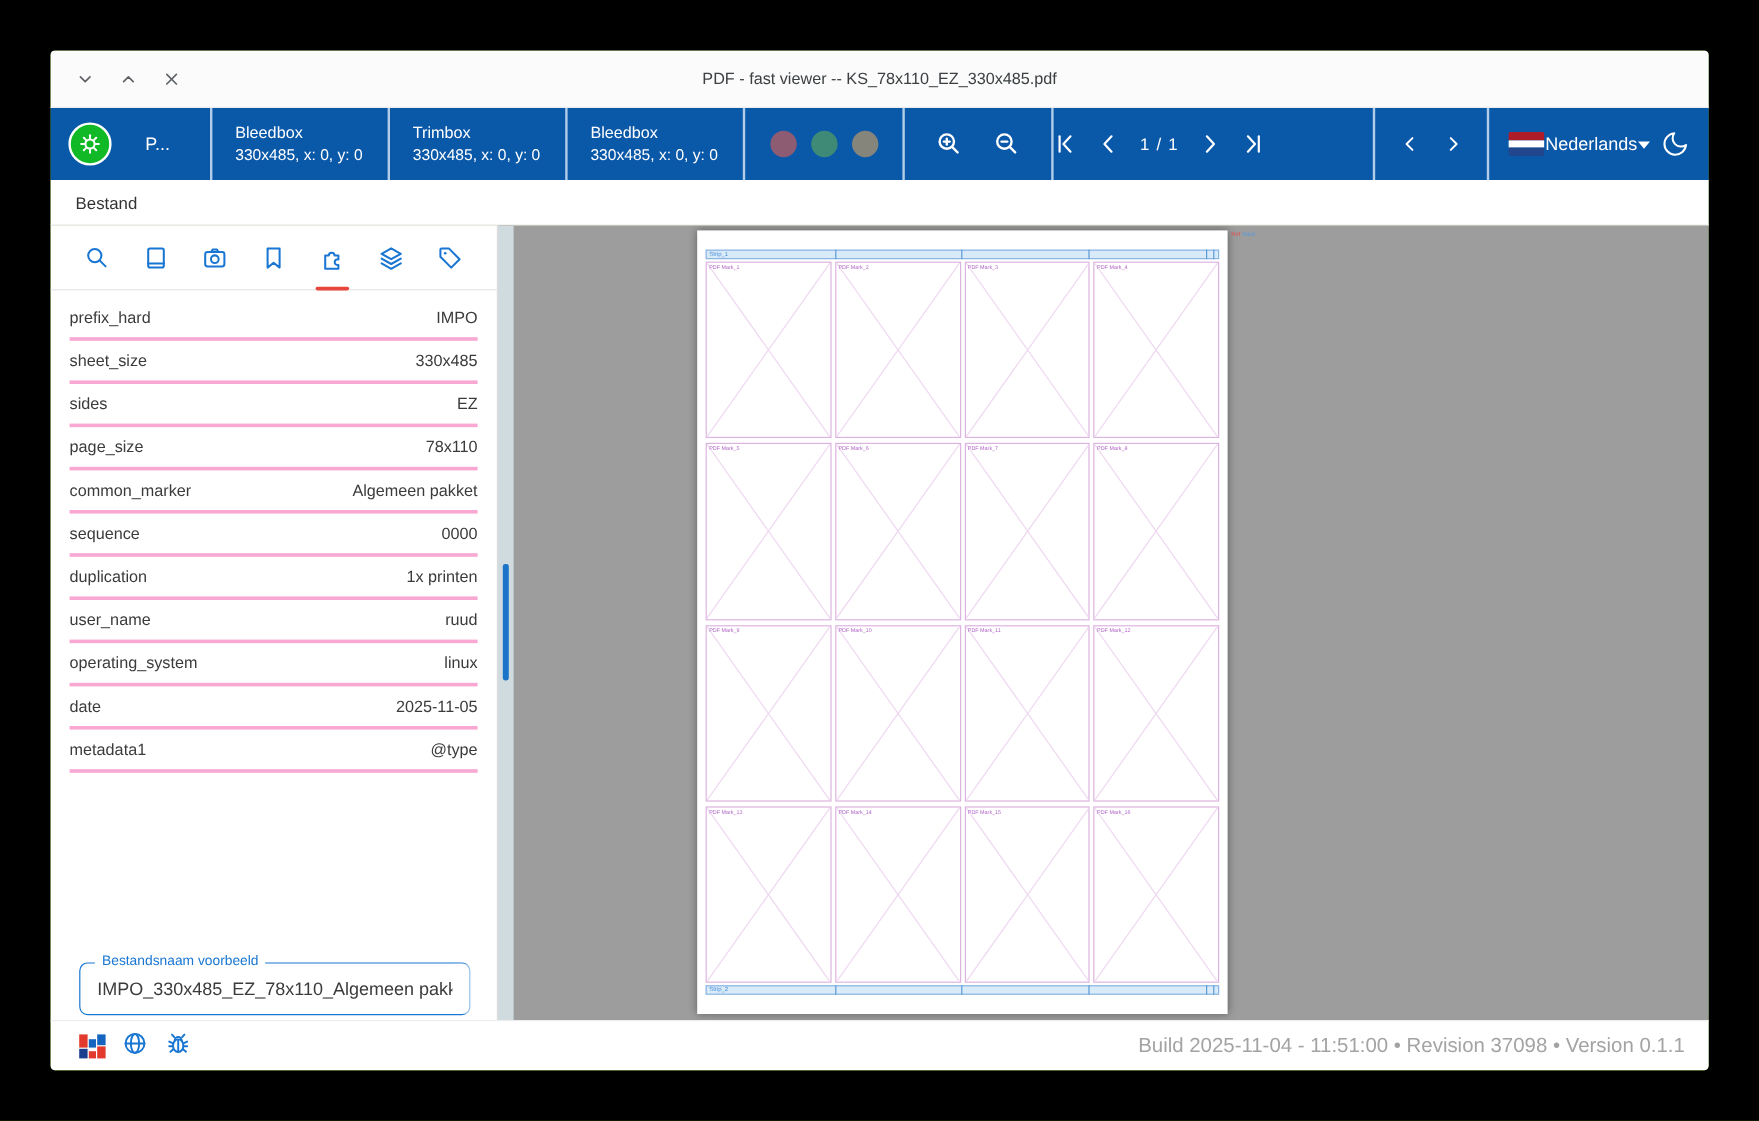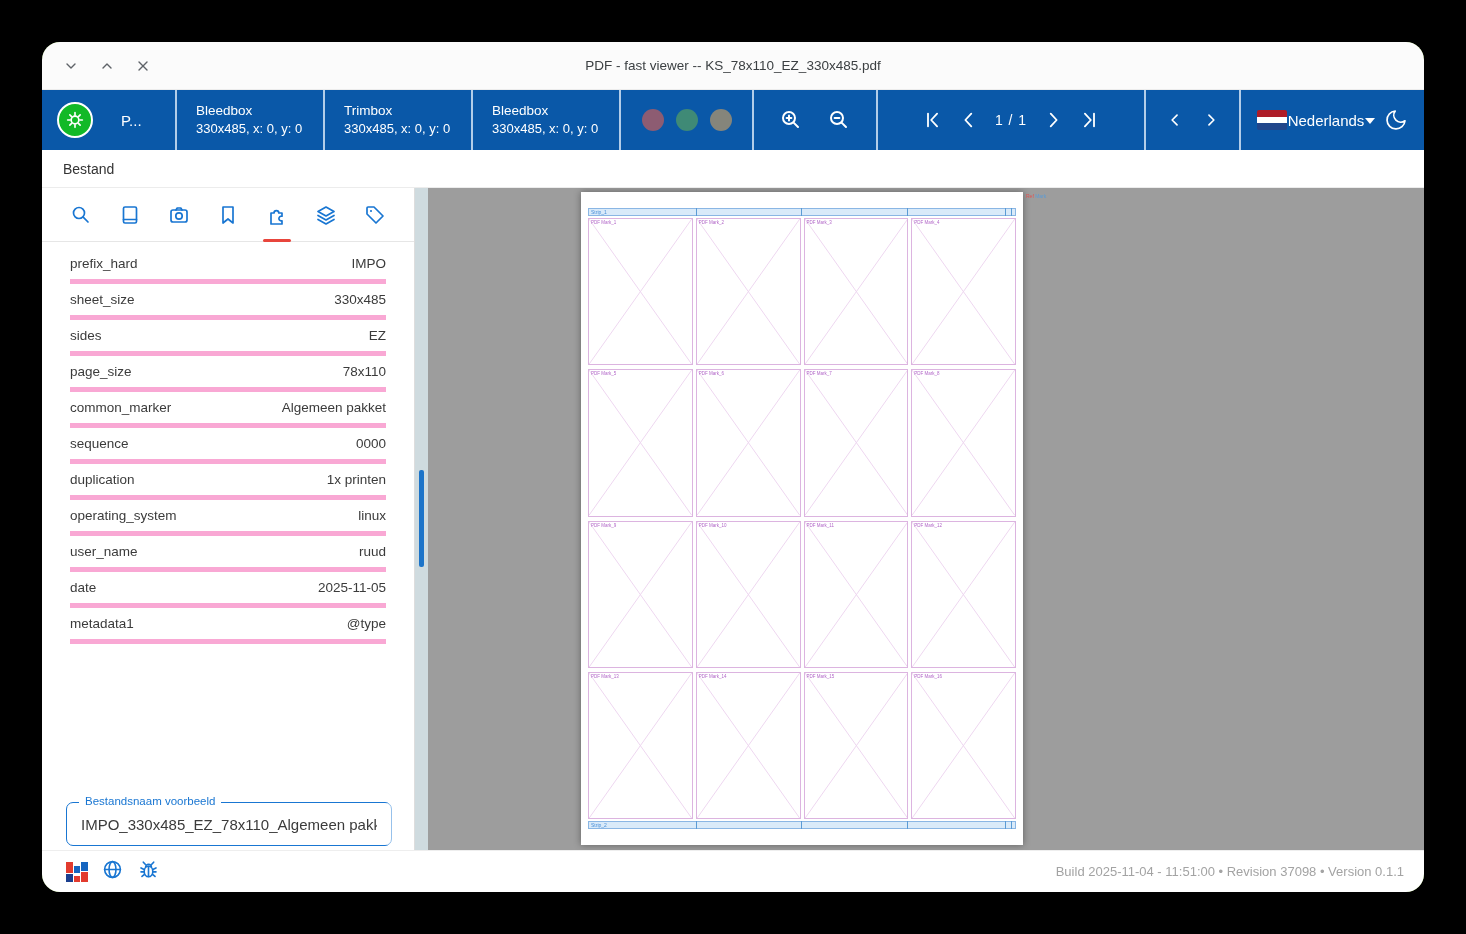--- a/index.html
+++ b/index.html
@@ -6,21 +6,21 @@
     --toolbar-bg:#0a58a8; --accent-blue:#1976d2; --active-tab-red:#e8453c;
     --app-icon-green:#12b927; --flag-red:#AE1C28; --flag-blue:#21468B;
     --canvas-gray:#9d9d9d; --mark-pink:#dcb4e0; --mark-pink-light:#eed7f0;
     --strip-blue:#d9eaf9; --strip-border:#8ab6e4;
   }
   *{box-sizing:border-box;margin:0;padding:0}
   html,body{width:1466px;height:934px;overflow:hidden}
   body{background:#000;font-family:"Liberation Sans","DejaVu Sans",sans-serif;position:relative}
 
   .window{position:absolute;left:42px;top:42px;width:1382px;height:850px;background:#4d7c0f;
-    border-radius:18px;overflow:hidden;display:flex;flex-direction:column}
+    border-radius:4px;overflow:hidden;display:flex;flex-direction:column}
 
   
   .titlebar{height:48px;background:#fbfbfb;border-bottom:1px solid #ececec;display:flex;align-items:center;position:relative;flex:0 0 auto}
   .win-controls{display:flex;align-items:center;gap:22px;padding-left:22px}
   .win-controls svg{display:block;cursor:default}
   .win-title{position:absolute;left:0;right:0;text-align:center;font-size:13.5px;color:#3c4043}
 
   
   .toolbar{height:60px;background:var(--toolbar-bg);display:flex;align-items:stretch;color:#fff;flex:0 0 auto}
   .tb-sec{display:flex;align-items:center;justify-content:center}
@@ -28,21 +28,21 @@
   .tb-app{width:133px;justify-content:flex-start;padding-left:15px;gap:28px}
   .app-badge{width:36px;height:36px;border-radius:50%;background:var(--app-icon-green);
     border:2px solid #fff;display:flex;align-items:center;justify-content:center}
   .tb-app-label{font-size:15px}
   .tb-box{width:148px;flex-direction:column;align-items:flex-start;justify-content:center;padding-left:19px;line-height:1.45}
   .tb-box .bx-label{font-size:13.5px}
   .tb-box .bx-value{font-size:13px}
   .tb-dots{width:133px;gap:12px}
   .tb-dot{width:22px;height:22px;border-radius:50%;background:#888}
   .tb-zoom{width:124px;gap:26px}
-  .tb-nav{width:268px;gap:16px;justify-content:center}
+  .tb-nav{width:268px;gap:16px;justify-content:flex-start}
   .tb-page-num{font-size:14px;letter-spacing:1px}
   .tb-pager{width:95px;gap:18px}
   .tb-lang{flex:1;gap:1px}
   .flag{width:30px;height:20px;border-radius:2px;overflow:hidden;display:flex;flex-direction:column;flex:0 0 auto}
   .flag i{flex:1}
   .flag .f-red{background:var(--flag-red)}
   .flag .f-white{background:#fff}
   .flag .f-blue{background:var(--flag-blue)}
   .lang-label{font-size:15px}
   .caret-down{width:0;height:0;border-left:5px solid transparent;border-right:5px solid transparent;border-top:6px solid #fff;margin-top:2px}
@@ -54,21 +54,21 @@
 
   
   .content{flex:1;display:flex;min-height:0}
   .sidebar{width:373px;background:#fff;border-right:1px solid #ddd;position:relative;flex:0 0 auto}
   .tabs-row{height:54px;display:flex;align-items:center;justify-content:space-around;padding:0 14px;border-bottom:1px solid #e6e6e6}
   .tab{position:relative;width:34px;height:54px;display:flex;align-items:center;justify-content:center;cursor:pointer}
   .tab svg{stroke:var(--accent-blue);fill:none;stroke-width:1.7;stroke-linecap:round;stroke-linejoin:round}
   .tab.active::after{content:"";position:absolute;bottom:0;left:3px;right:3px;height:3px;background:var(--active-tab-red);border-radius:2px}
 
   .kv-list{padding-top:6px}
-  .kv-row{display:flex;justify-content:space-between;align-items:center;height:36px;margin:0 28px;border-bottom:5px solid #f9a8d4;font-size:13.5px;color:#3b3b3b}
+  .kv-row{display:flex;justify-content:space-between;align-items:center;height:36px;margin:0 16px;border-bottom:3px solid #f9a8d4;font-size:13.5px;color:#3b3b3b}
   .kv-key{white-space:nowrap}
   .kv-value{white-space:nowrap}
 
   .filename-group{position:absolute;left:24px;right:22px;bottom:4px;height:44px;
     border:1.5px solid var(--accent-blue);border-radius:7px;display:flex;align-items:center;padding:0 14px}
   .filename-label{position:absolute;top:-8px;left:12px;background:#fff;padding:0 6px;font-size:11.5px;color:var(--accent-blue);white-space:nowrap}
   .filename-value{font-size:15px;color:#3b3b3b;white-space:nowrap;overflow:hidden;width:100%;position:relative}
   .filename-fade{position:absolute;right:-14px;top:0;bottom:0;width:30px;background:linear-gradient(to right,rgba(255,255,255,0),#fff)}
 
   
@@ -91,21 +91,21 @@
   .corner-mark{position:absolute;left:611px;top:5px;font-size:5px;line-height:6px;white-space:nowrap}
   .corner-mark .cm-red{color:#e05252}
   .corner-mark .cm-blue{color:#5b9bd5}
 
   
   .statusbar{height:42px;background:#fff;border-top:1px solid #eee;display:flex;align-items:center;justify-content:space-between;padding:0 20px 0 24px;flex:0 0 auto}
   .status-icons{display:flex;align-items:center;gap:13px}
   .status-icons svg{stroke:var(--accent-blue);fill:none;stroke-width:1.7;stroke-linecap:round;stroke-linejoin:round;cursor:pointer}
   .logo-mosaic{width:22px;height:20px;display:flex;gap:1px;cursor:pointer}
   .logo-mosaic .col{flex:1;display:flex;flex-direction:column;gap:1px}
-  .status-text{font-size:13px;color:#a3a3a3;white-space:nowrap}
+  .status-text{font-size:17px;color:#a3a3a3;white-space:nowrap}
 
   .tbsvg{stroke:#fff;fill:none;stroke-width:2;stroke-linecap:round;stroke-linejoin:round}
 </style>
 </head>
 <body>
 
 <div class="window">
 
   <div class="titlebar">
     <div class="win-controls">
@@ -322,27 +322,27 @@
     <span class="kv-value">0000</span>
   </div>
 
   <div class="kv-row">
     <span class="kv-key">duplication</span>
     <span class="kv-value">1x printen</span>
   </div>
 
 
   <div class="kv-row">
+    <span class="kv-key">user_name</span>
+    <span class="kv-value">ruud</span>
+  </div>
+
+  <div class="kv-row">
     <span class="kv-key">operating_system</span>
     <span class="kv-value">linux</span>
-  </div>
-
-  <div class="kv-row">
-    <span class="kv-key">user_name</span>
-    <span class="kv-value">ruud</span>
   </div>
 
   <div class="kv-row">
     <span class="kv-key">date</span>
     <span class="kv-value">2025-11-05</span>
   </div>
 
   <div class="kv-row">
     <span class="kv-key">metadata1</span>
     <span class="kv-value">@type</span>

